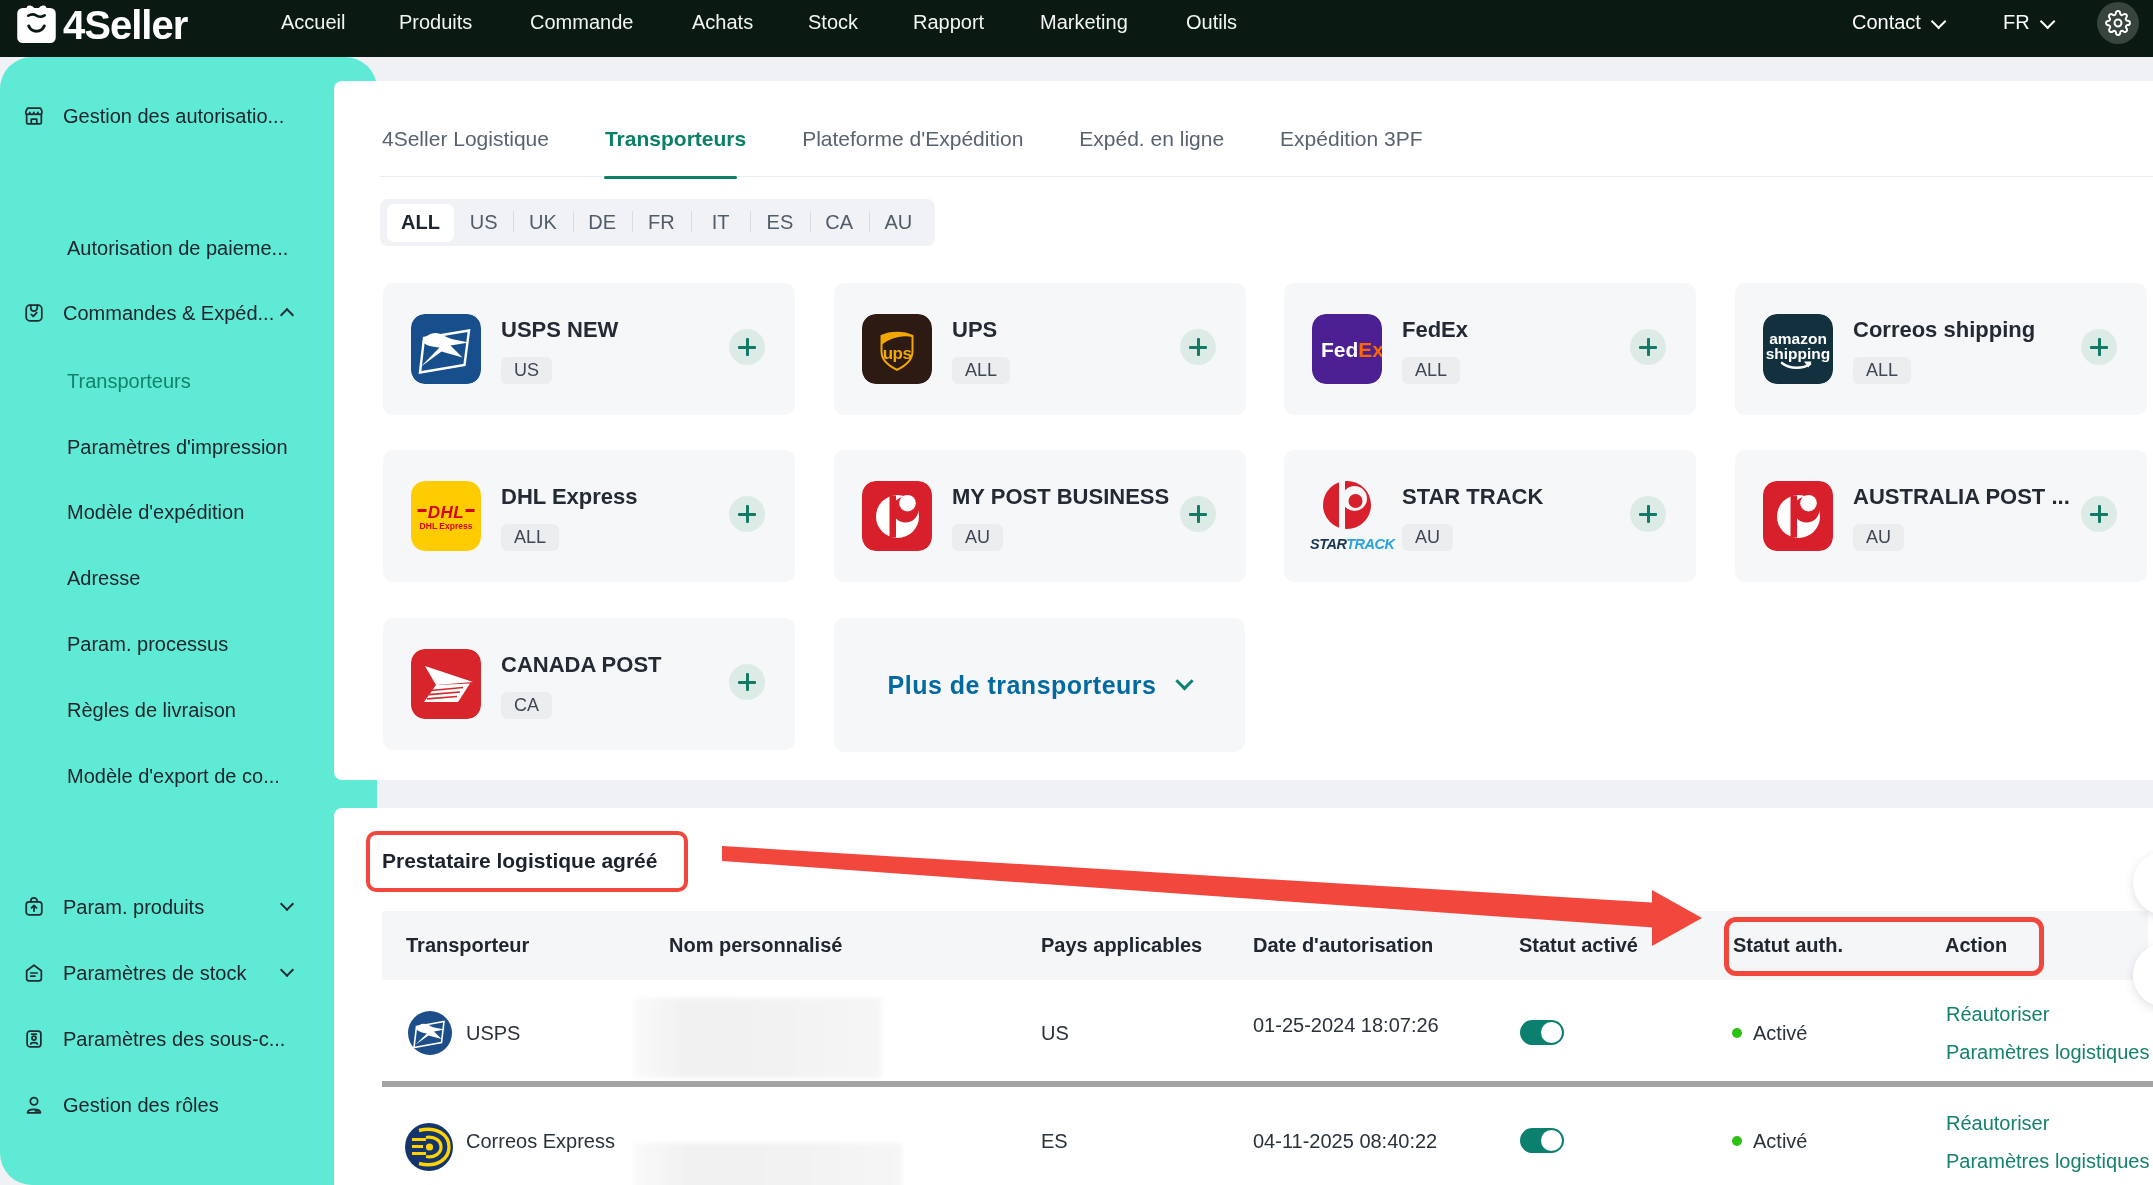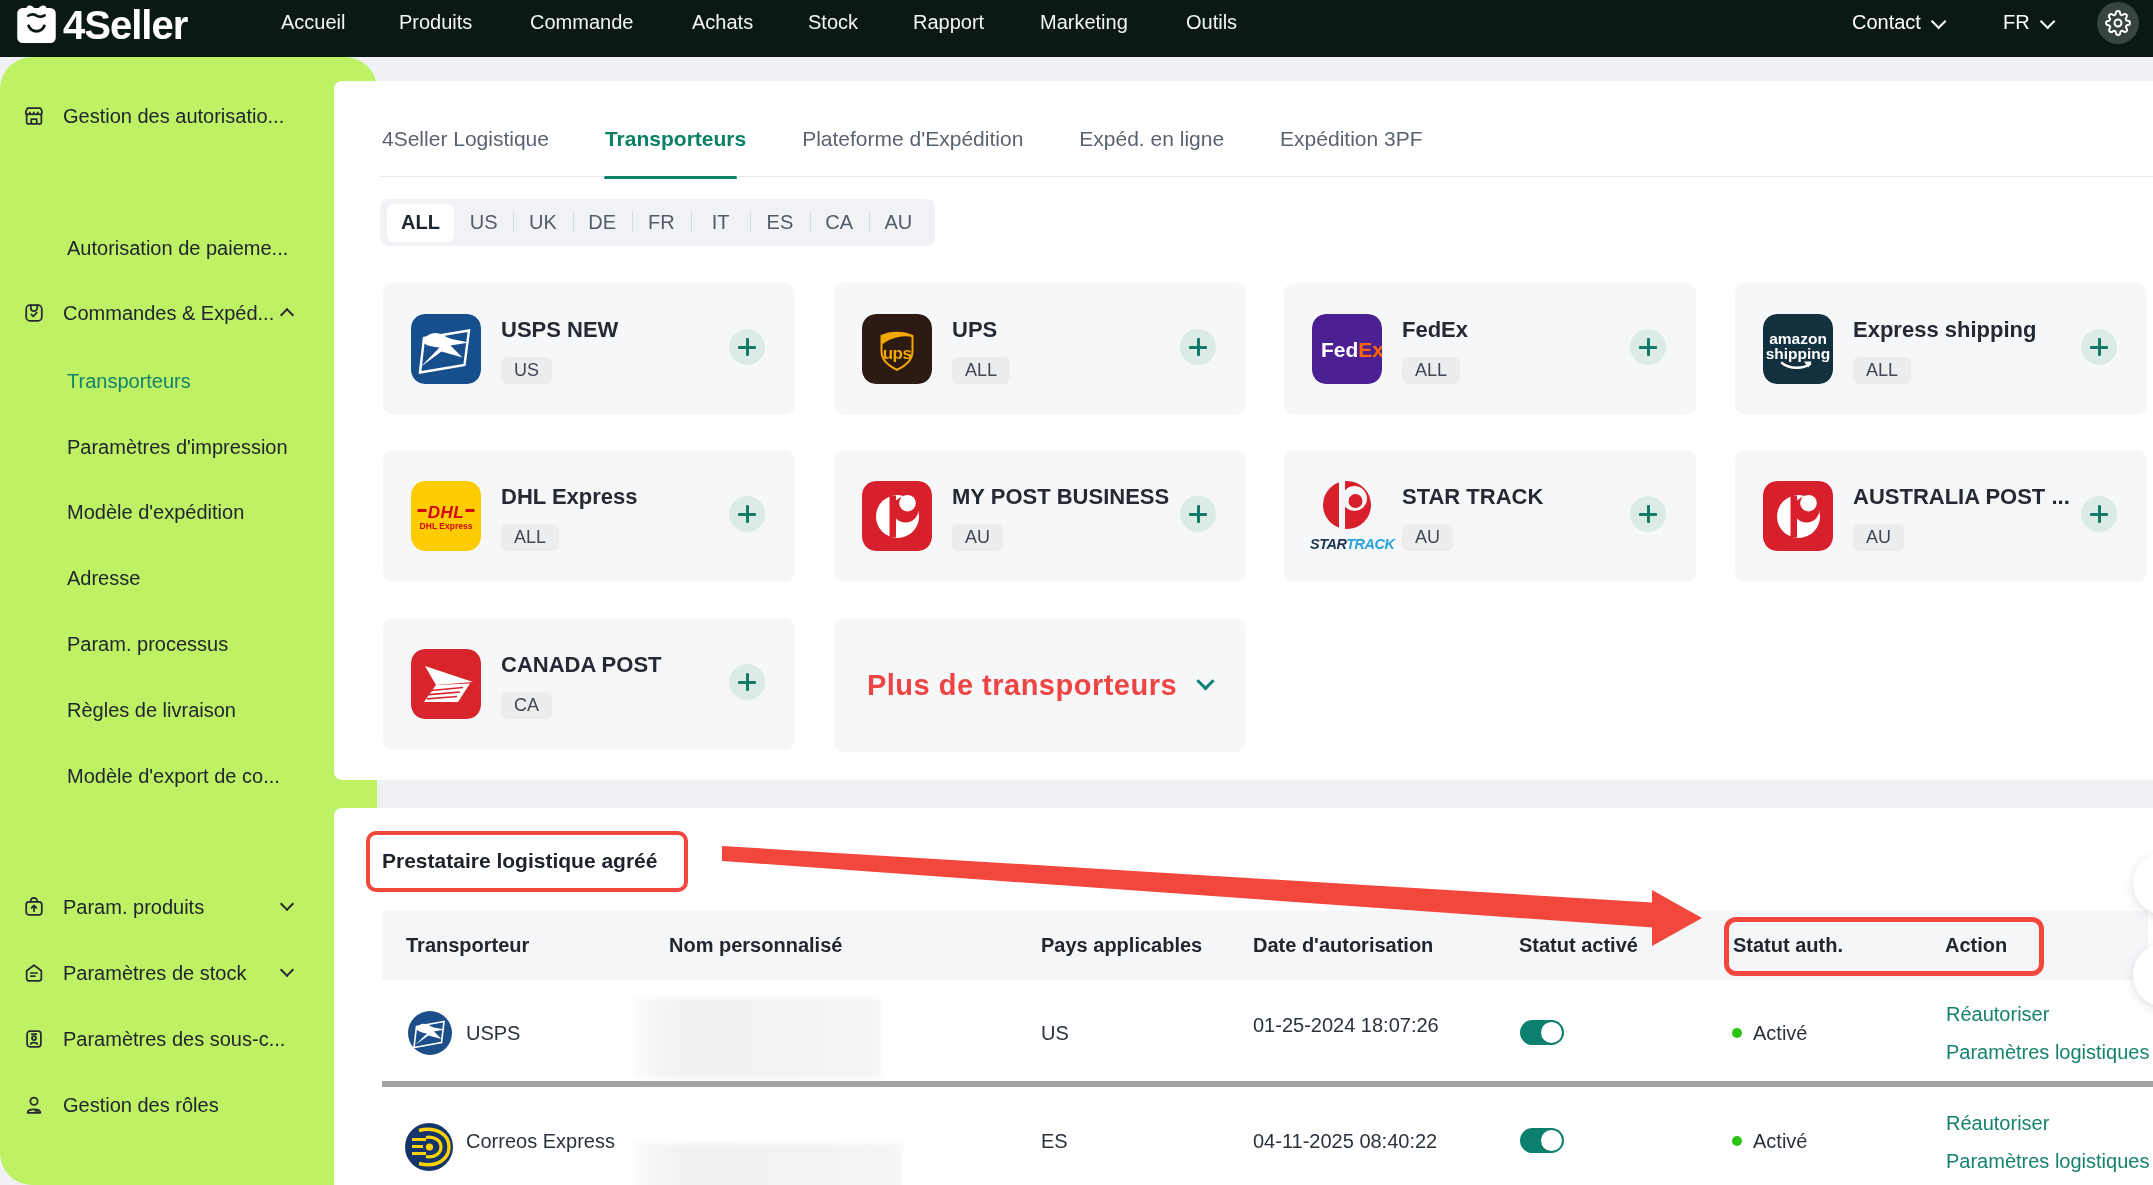--- a/index.html
+++ b/index.html
@@ -10,21 +10,21 @@
   .nav { position:absolute; left:0; top:0; width:2153px; height:57px; background:#0a1a13; }
   .nav-logo { position:absolute; left:17px; top:6px; width:37px; height:35px; }
   .nav-name { position:absolute; left:63px; top:3px; font-size:40px; font-weight:bold; color:#fff; letter-spacing:-1px; }
   .nav-menu span { position:absolute; top:11px; color:#f2f5f3; font-size:20px; white-space:nowrap; }
   .nav-contact { position:absolute; left:1852px; top:11px; color:#fff; font-size:20px; }
   .nav-fr { position:absolute; left:2003px; top:11px; color:#fff; font-size:20px; }
   .chev { display:inline-block; width:11px; height:11px; border-right:2px solid #fff; border-bottom:2px solid #fff; transform:rotate(45deg) translateY(-3px); margin-left:10px; }
   .gear-wrap { position:absolute; left:2097px; top:2px; width:42px; height:42px; border-radius:50%; background:#37453e; display:flex; align-items:center; justify-content:center; }
 
   
-  .side { position:absolute; left:0; top:57px; width:377px; height:1128px; background:#bef264;border-radius:32px; }
+  .side { position:absolute; left:0; top:57px; width:377px; height:1128px; background:#5eead4;border-radius:32px; }
   .sitem { position:absolute; left:0; width:333px; height:40px; display:flex; align-items:center; font-size:20px; color:#20262e; }
   .sitem .ic { position:absolute; left:23px; width:22px; height:22px; }
   .sitem .tx { position:absolute; left:63px; white-space:nowrap; }
   .sitem .tx2 { position:absolute; left:67px; white-space:nowrap; }
   .schev-up { position:absolute; left:282px; top:17px; width:10px; height:10px; border-left:2px solid #252b33; border-top:2px solid #252b33; transform:rotate(45deg); }
   .schev-dn { position:absolute; left:282px; top:12px; width:10px; height:10px; border-right:2px solid #252b33; border-bottom:2px solid #252b33; transform:rotate(45deg); }
   .active-teal { color:#12826b; }
 
   
   .card1 { position:absolute; left:334px; top:81px; width:1819px; height:699px; background:#fff; border-radius:8px 0 0 8px; }
@@ -46,21 +46,21 @@
   
   .grid { position:absolute; left:49px; top:202px; width:1763px; }
   .ccard { position:absolute; width:412px; height:132px; background:#f6f7f9; border-radius:10px; }
   .ccard .logo { position:absolute; left:28px; top:31px; width:70px; height:70px; border-radius:14px; overflow:hidden; }
   .ccard .nm { position:absolute; left:118px; top:34px; font-size:22px; font-weight:bold; color:#232a33; white-space:nowrap; }
   .ccard .tag { position:absolute; left:118px; top:74px; height:27px; background:#ebedef; border-radius:6px; font-size:18px; color:#3e4754; display:flex; align-items:center; padding:0 13px; }
   .ccard .plus { position:absolute; left:346px; top:46px; width:36px; height:36px; border-radius:50%; background:#ddebe6; }
   .ccard .plus:before { content:""; position:absolute; left:9px; top:16.5px; width:18px; height:3px; background:#137a66; border-radius:1px; }
   .ccard .plus:after { content:""; position:absolute; left:16.5px; top:9px; width:3px; height:18px; background:#137a66; border-radius:1px; }
   .more { position:absolute; left:500px; top:537px; width:411px; height:134px; background:#f6f7f9; border-radius:10px; display:flex; align-items:center; justify-content:center; }
-  .more .t { font-size:29px; font-weight:bold; color:#ef4444; letter-spacing:0.5px; }
+  .more .t { font-size:25px; font-weight:bold; color:#0369a1; letter-spacing:0.5px; }
   .more .c { width:13px; height:13px; border-right:3px solid #0f8273; border-bottom:3px solid #0f8273; transform:rotate(45deg) translate(-3px,-3px); margin-left:22px; }
 
   
   .redbox1 { position:absolute; left:32px; top:23px; width:322px; height:61px; border:4px solid #f2473d; border-radius:10px; }
   .title2 { position:absolute; left:48px; top:41px; font-size:21px; font-weight:bold; color:#1c232c; }
   .thead { position:absolute; left:48px; top:103px; width:1766px; height:69px; background:#f5f6f8; display:flex; align-items:center; font-size:20px; font-weight:bold; color:#20272f; }
   .redbox2 { position:absolute; left:1390px; top:109px; width:320px; height:59px; border:5px solid #f2473d; border-radius:12px; }
   .trow { position:absolute; left:48px; width:1771px; height:107px; border-bottom:6px solid #a3a3a3; font-size:20px; color:#2a323c; } 
   .link { color:#15826d; font-size:20px; }
   .toggle { position:absolute; width:44px; height:25px; border-radius:13px; background:#0c806e; }
@@ -205,21 +205,21 @@
         <div class="plus"></div>
     </div>
     <div class="ccard" style="left:1352px;top:0;">
       <svg class="logo" viewBox="0 0 70 70">
           <rect width="70" height="70" rx="14" fill="#13303f"></rect>
         <text x="35" y="30" font-family="Liberation Sans" font-size="15.5" font-weight="bold" fill="#fff" text-anchor="middle">amazon</text>
         <text x="35" y="45" font-family="Liberation Sans" font-size="15.5" font-weight="bold" fill="#fff" text-anchor="middle">shipping</text>
         <path d="M19 49 C27 55.5 40 55 47 50" fill="none" stroke="#fff" stroke-width="2.6" stroke-linecap="round"></path>
         <path d="M41 47.5 L48.5 47.5 L45.5 53.5" fill="#fff" stroke="none"></path>
       </svg>
-      <div class="nm">Express shipping</div>
+      <div class="nm">Correos shipping</div>
         <div class="tag">ALL</div>
         <div class="plus"></div>
     </div>
 
     <div class="ccard" style="left:0;top:167px;">
       <svg class="logo" viewBox="0 0 70 70">
           <rect width="70" height="70" rx="14" fill="#fecc00"></rect>
         <text x="35" y="37" font-family="Liberation Sans" font-size="17" font-weight="bold" font-style="italic" fill="#d40511" text-anchor="middle" letter-spacing="0.5">DHL</text>
         <rect x="6.5" y="28" width="9" height="3" fill="#d40511"></rect>
           <rect x="54.5" y="28" width="9" height="3" fill="#d40511"></rect>

